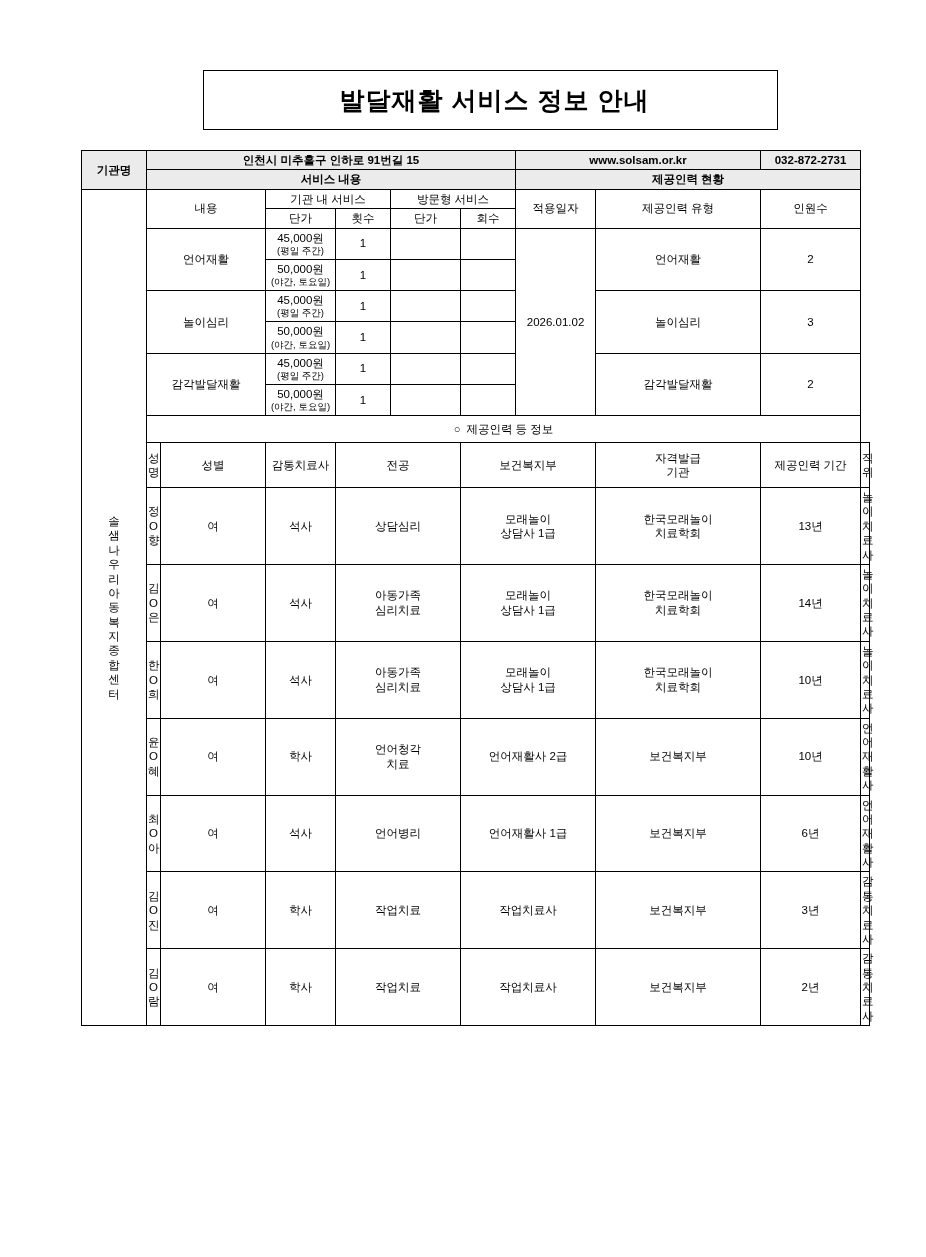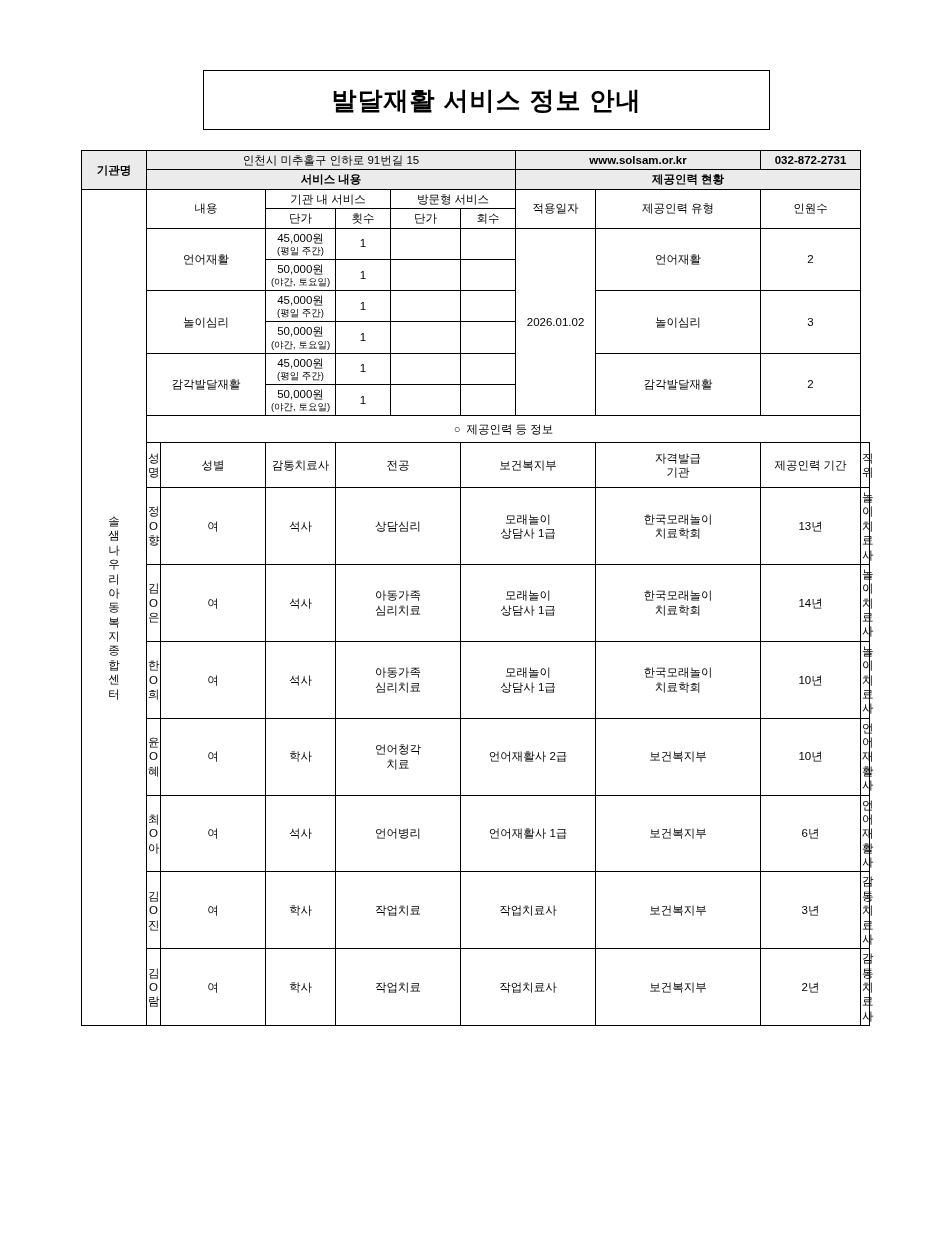--- a/index.html
+++ b/index.html
@@ -26,20 +26,21 @@
     position: absolute;
     left: 203px;
     top: 70px;
     width: 565px;
     height: 58px;
     border: 1px solid #000;
     display: flex;
     align-items: center;
     justify-content: center;
     background: #fff;
+    padding-left: 8px;
   }
   .title-box .title-text {
     font-size: 25px;
     font-weight: bold;
     letter-spacing: 1px;
   }
 
   
   table.doc {
     position: absolute;
@@ -57,21 +58,21 @@
     padding: 2px 1px;
     line-height: 1.25;
   }
   .shade {
     background: #ebebeb;
   }
   .b {
     font-weight: bold;
   }
   .f12 { font-size: 12px; }
-  .f13 { font-size: 13px; font-weight: normal; }
+  .f13 { font-size: 13px; font-weight: bold; }
   .f10 { font-size: 10px; }
   .f9  { font-size: 9px; margin-left: 16px; }
 
   
   .vert {
     font-size: 13px;
     line-height: 1.55;
     letter-spacing: 0px;
     width: 14px;
   }

